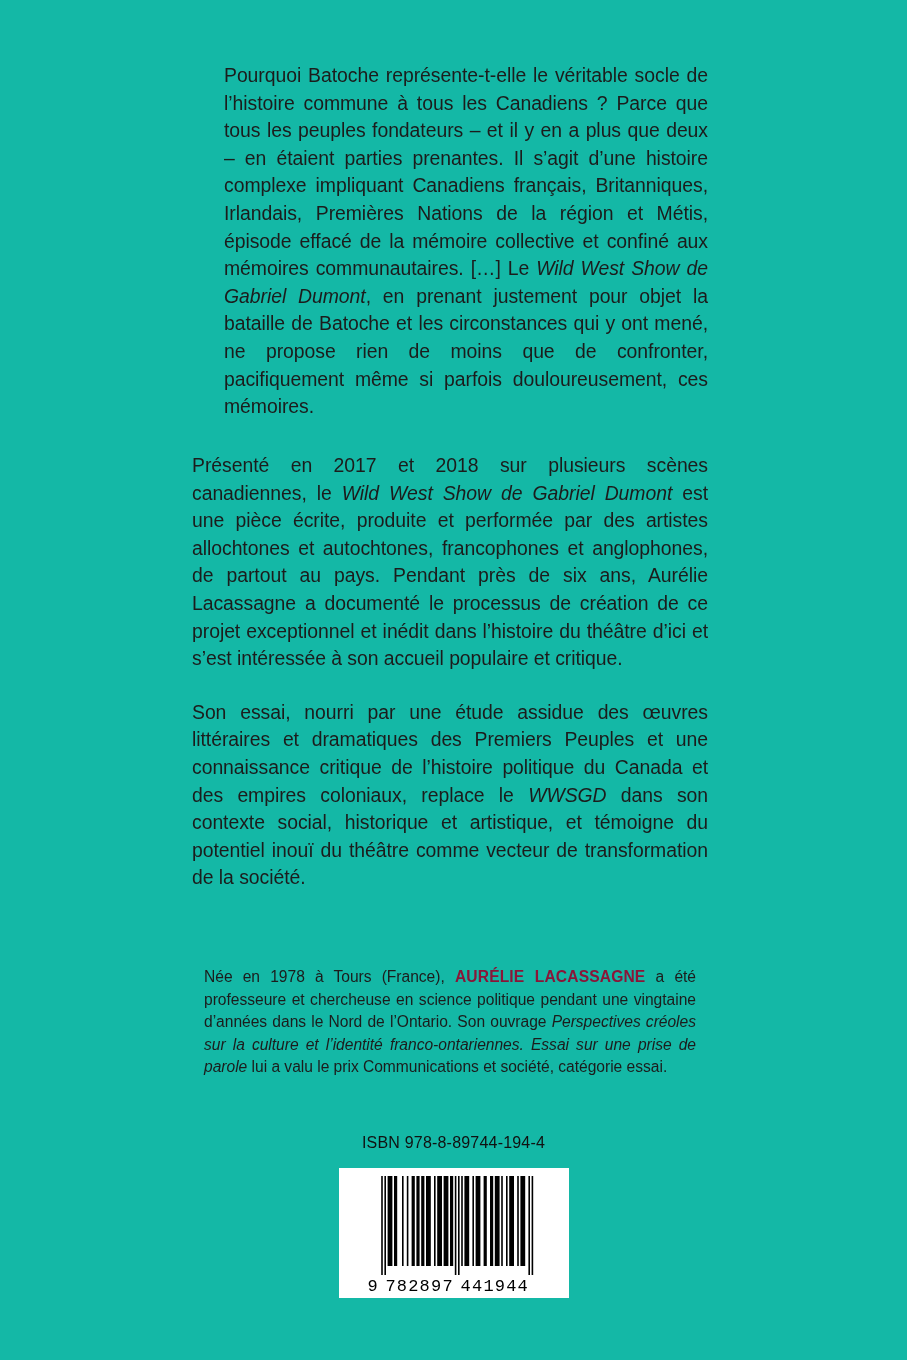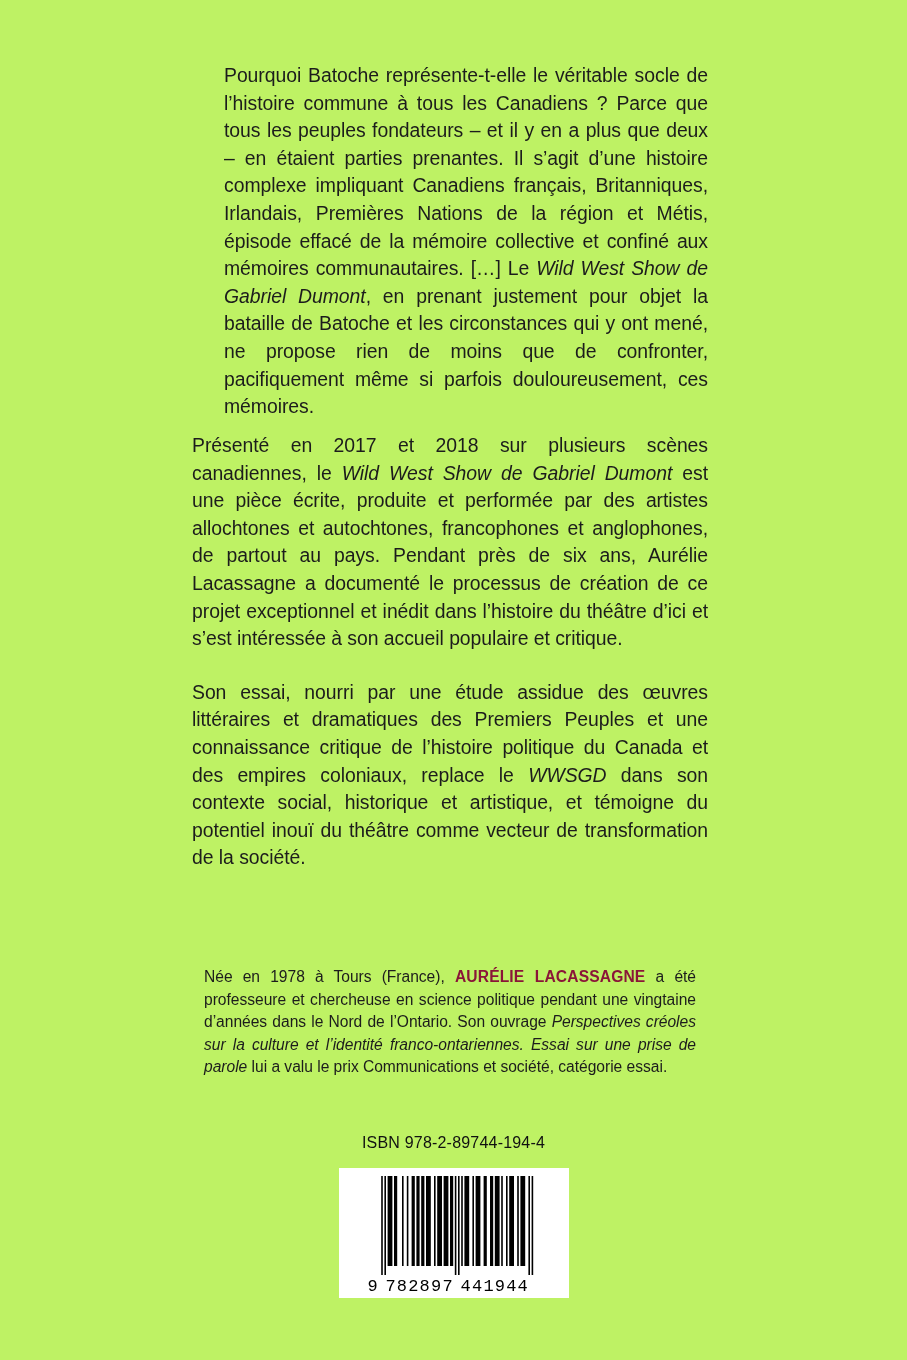--- a/index.html
+++ b/index.html
@@ -13,21 +13,21 @@
     height: 1360px;
     position: relative;
     font-family: "Liberation Sans", "DejaVu Sans", sans-serif;
     color: #1a1a1a;
     overflow: hidden;
   }
 
   .page {
     position: absolute;
     inset: 0;
-    background: #bef264;
+    background: #14b8a6;
   }
 
   
   .quote-block {
     position: absolute;
     left: 224px;
     top: 62px;
     width: 484px;
   }
   .quote-block p {
@@ -38,21 +38,21 @@
     text-justify: inter-word;
     letter-spacing: -0.05px;
     color: #1c1c1c;
     hyphens: manual;
   }
 
   
   .desc-block {
     position: absolute;
     left: 192px;
-    top: 432px;
+    top: 452px;
     width: 516px;
   }
   .desc-block p {
     margin: 0 0 26px 0;
     font-size: 19.4px;
     line-height: 27.6px;
     text-align: justify;
     text-justify: inter-word;
     letter-spacing: -0.05px;
     color: #1c1c1c;
@@ -119,21 +119,21 @@
   <section class="desc-block">
     <p><span>Présenté en 2017 et 2018 sur plusieurs scènes canadiennes, le </span><em class="ital">Wild West Show de Gabriel Dumont</em><span> est une pièce écrite, produite et performée par des artistes allochtones et autochtones, francophones et anglophones, de partout au pays. Pendant près de six ans, Aurélie Lacassagne a documenté le processus de création de ce projet exceptionnel et inédit dans l’histoire du théâtre d’ici et s’est intéressée à son accueil populaire et critique.</span></p>
     <p><span>Son essai, nourri par une étude assidue des œuvres littéraires et dramatiques des Premiers Peuples et une connaissance critique de l’histoire politique du Canada et des empires coloniaux, replace le </span><em class="ital">WWSGD</em><span> dans son contexte social, historique et artistique, et témoigne du potentiel inouï du théâtre comme vecteur de transformation de la société.</span></p>
   </section>
 
   <section class="bio-block">
     <p><span>Née en 1978 à Tours (France), </span><span class="author-name">AURÉLIE LACASSAGNE</span><span> a été professeure et chercheuse en science politique pendant une vingtaine d’années dans le Nord de l’Ontario. Son ouvrage </span><em class="ital">Perspectives créoles sur la culture et l’identité franco-ontariennes. Essai sur une prise de parole</em><span> lui a valu le prix Communications et société, catégorie essai.</span></p>
   </section>
 
   <section class="isbn-area">
-    <div class="isbn-line">ISBN 978-2-89744-194-4</div>
+    <div class="isbn-line">ISBN 978-8-89744-194-4</div>
     <div class="barcode-wrap">
       <svg class="barcode-svg" id="barcode" width="210" height="124" viewBox="0 0 180.80 124" aria-hidden="true">
           <rect x="0" y="0" width="180.79999999999998" height="124" fill="#ffffff"></rect>
           <rect x="17.60" y="4" width="1.60" height="99" fill="#000000"></rect>
           <rect x="20.80" y="4" width="1.60" height="99" fill="#000000"></rect>
           <rect x="24.00" y="4" width="4.80" height="90" fill="#000000"></rect>
           <rect x="30.40" y="4" width="3.20" height="90" fill="#000000"></rect>
           <rect x="38.40" y="4" width="1.60" height="90" fill="#000000"></rect>
           <rect x="43.20" y="4" width="1.60" height="90" fill="#000000"></rect>
           <rect x="48.00" y="4" width="3.20" height="90" fill="#000000"></rect>

